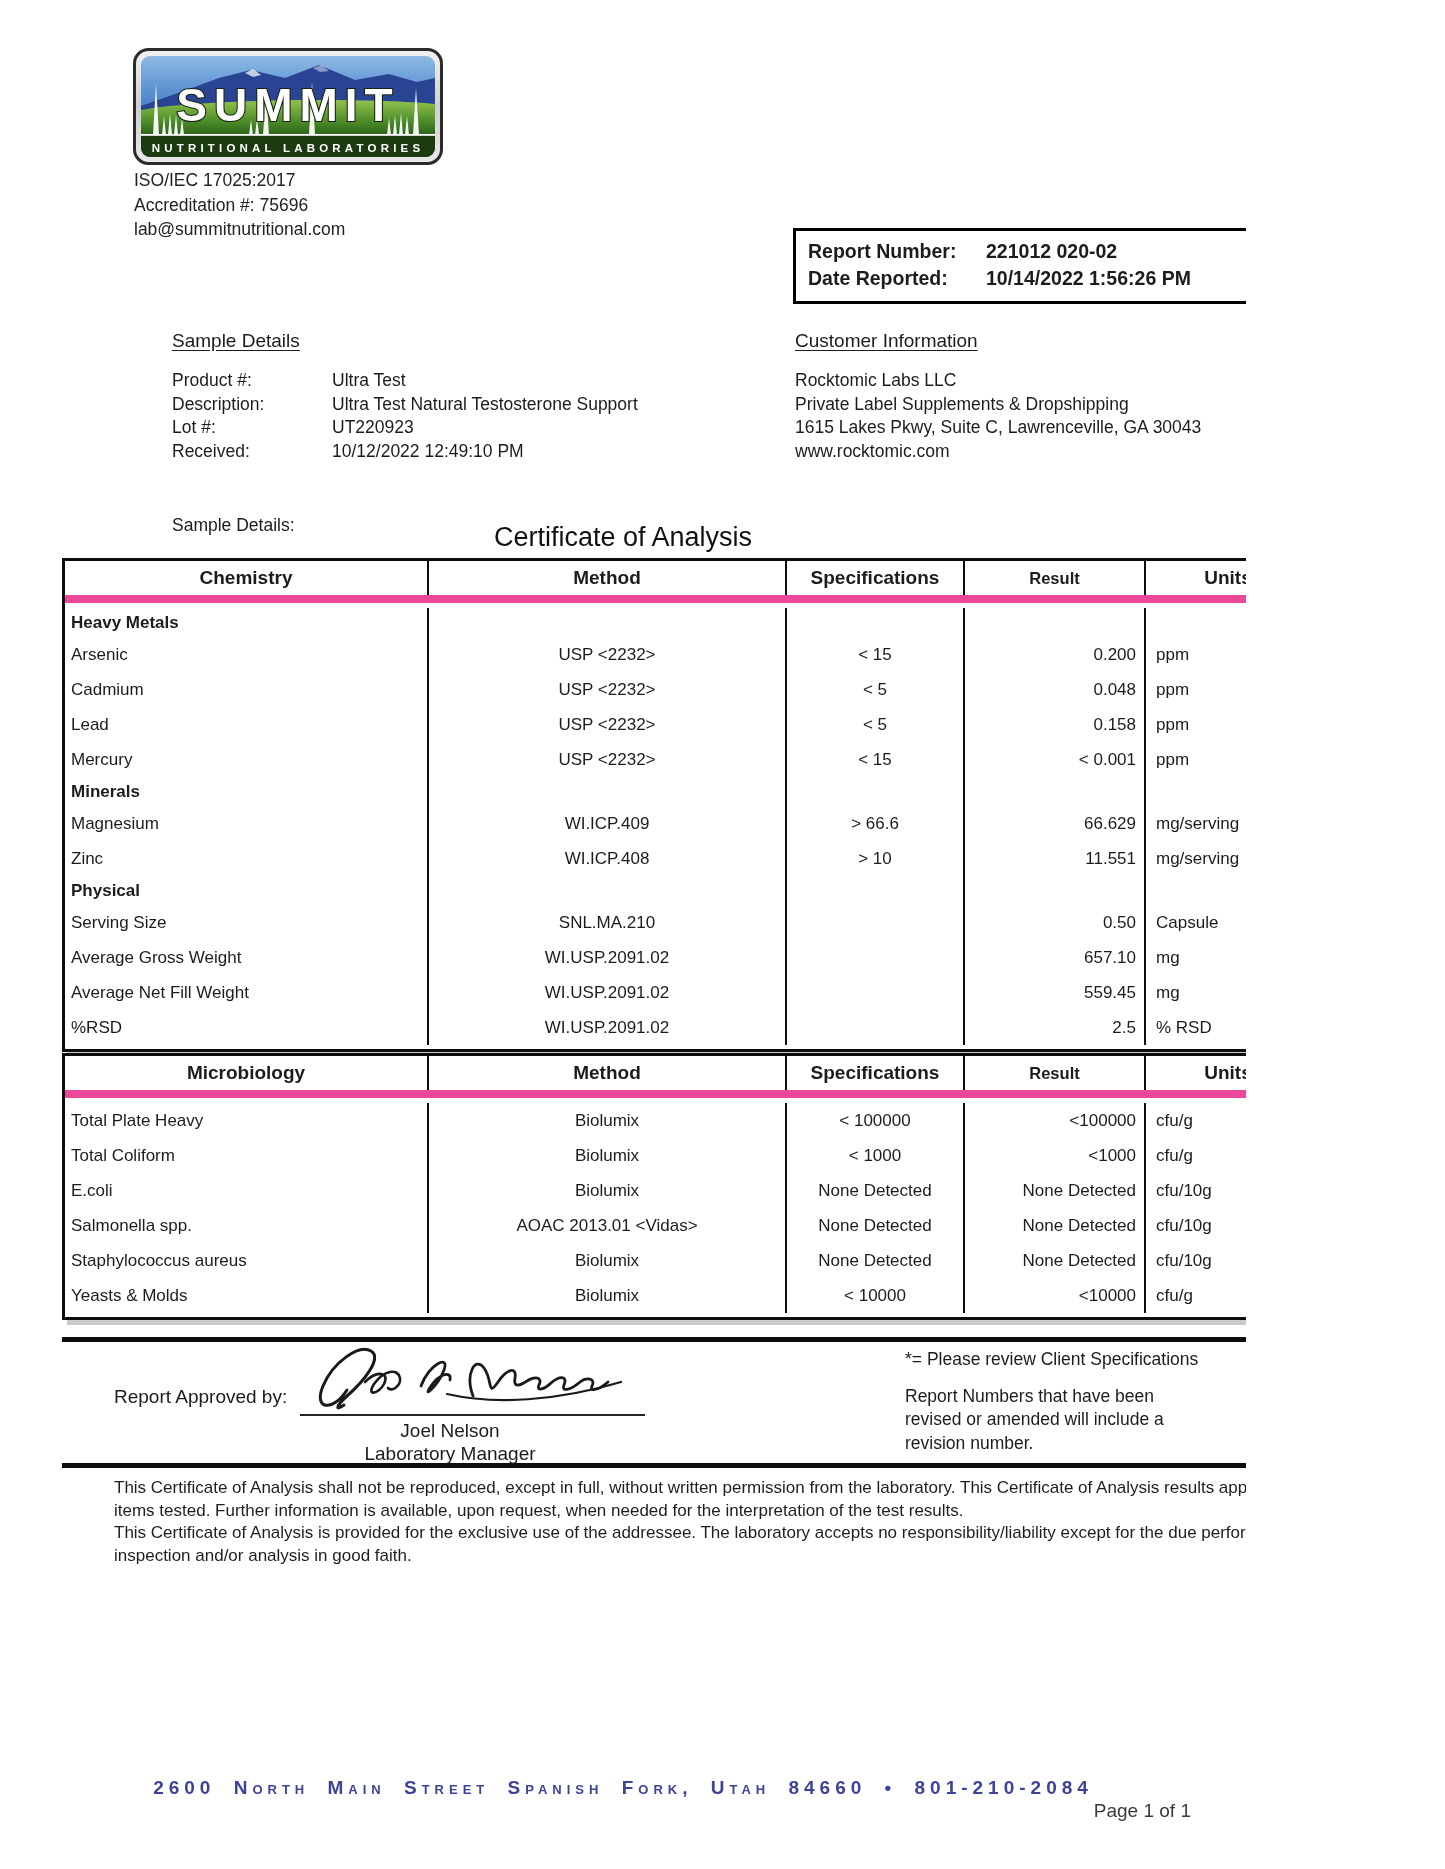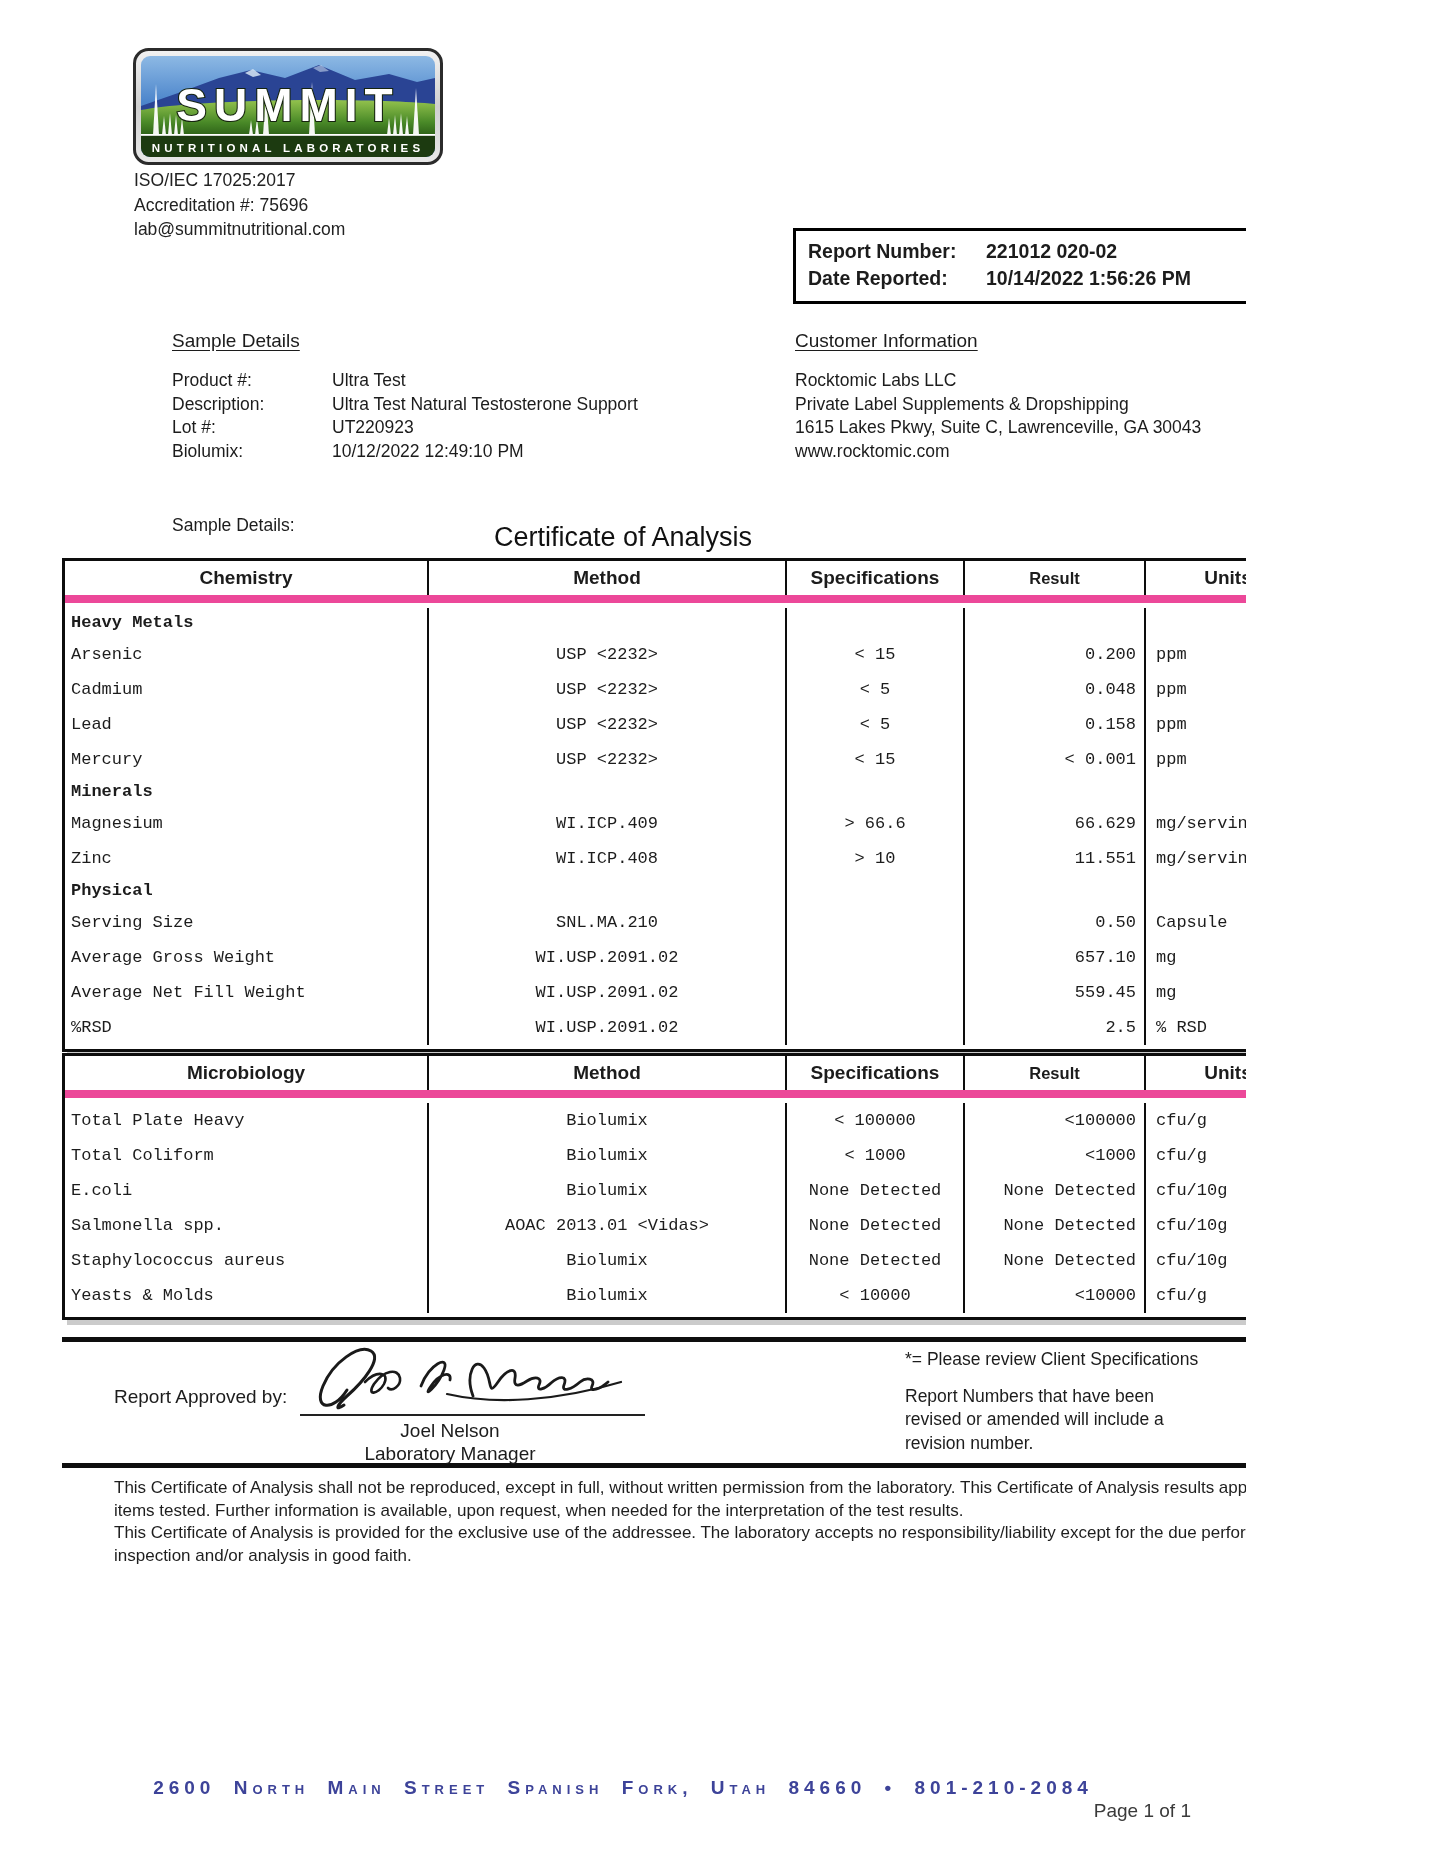--- a/index.html
+++ b/index.html
@@ -42,21 +42,21 @@
     --cols:362px 358px 178px 181px 166px;
   }
   .t-head{
     display:grid;grid-template-columns:var(--cols);
     border-bottom:8px solid #ec4899;
     height:34px;align-items:center;
   }
   .t-head .h-cell{font-weight:bold;font-size:19px;text-align:center;}
   .t-head .c3{font-size:16.5px;text-align:right;}
   .t-head .c1,.t-head .c2,.t-head .c3,.t-head .c4{border-left:2px solid #0d0d0d;height:100%;display:flex;align-items:center;justify-content:center;}
-  .t-body{padding-top:5px;padding-bottom:4px;font-family:Liberation Mono, monospace;}
+  .t-body{padding-top:5px;padding-bottom:4px;}
   .b-row{display:grid;grid-template-columns:var(--cols);align-items:center;height:35px;font-size:17px;}
   .b-row.section{height:29px;}
   .b-row .cell{height:100%;display:flex;align-items:center;}
   .b-row .c1,.b-row .c2,.b-row .c3,.b-row .c4{border-left:2px solid #0d0d0d;}
   .b-row .c0{padding-left:6px;}
   .b-row .c1,.b-row .c2{justify-content:center;text-align:center;}
   .b-row .c3{justify-content:flex-end;padding-right:8px;}
   .b-row .c4{padding-left:10px;}
   .b-row.section .c0{font-weight:bold;font-size:17px;}
   #chem-table{top:558px;}
@@ -169,21 +169,21 @@
     </div>
     <div class="sample-row">
       <span class="slabel">Description:</span>
       <span>Ultra Test Natural Testosterone Support</span>
     </div>
     <div class="sample-row">
       <span class="slabel">Lot #:</span>
       <span>UT220923</span>
     </div>
     <div class="sample-row">
-      <span class="slabel">Biolumix:</span>
+      <span class="slabel">Received:</span>
       <span>10/12/2022 12:49:10 PM</span>
     </div>
     <div class="sample-extra">Sample Details:</div>
   </div>
 
   <div class="customer-block">
     <div class="section-heading">Customer Information</div>
     <div class="cline">Rocktomic Labs LLC</div>
     <div class="cline">Private Label Supplements &amp; Dropshipping</div>
     <div class="cline">1615 Lakes Pkwy, Suite C, Lawrenceville, GA 30043</div>

